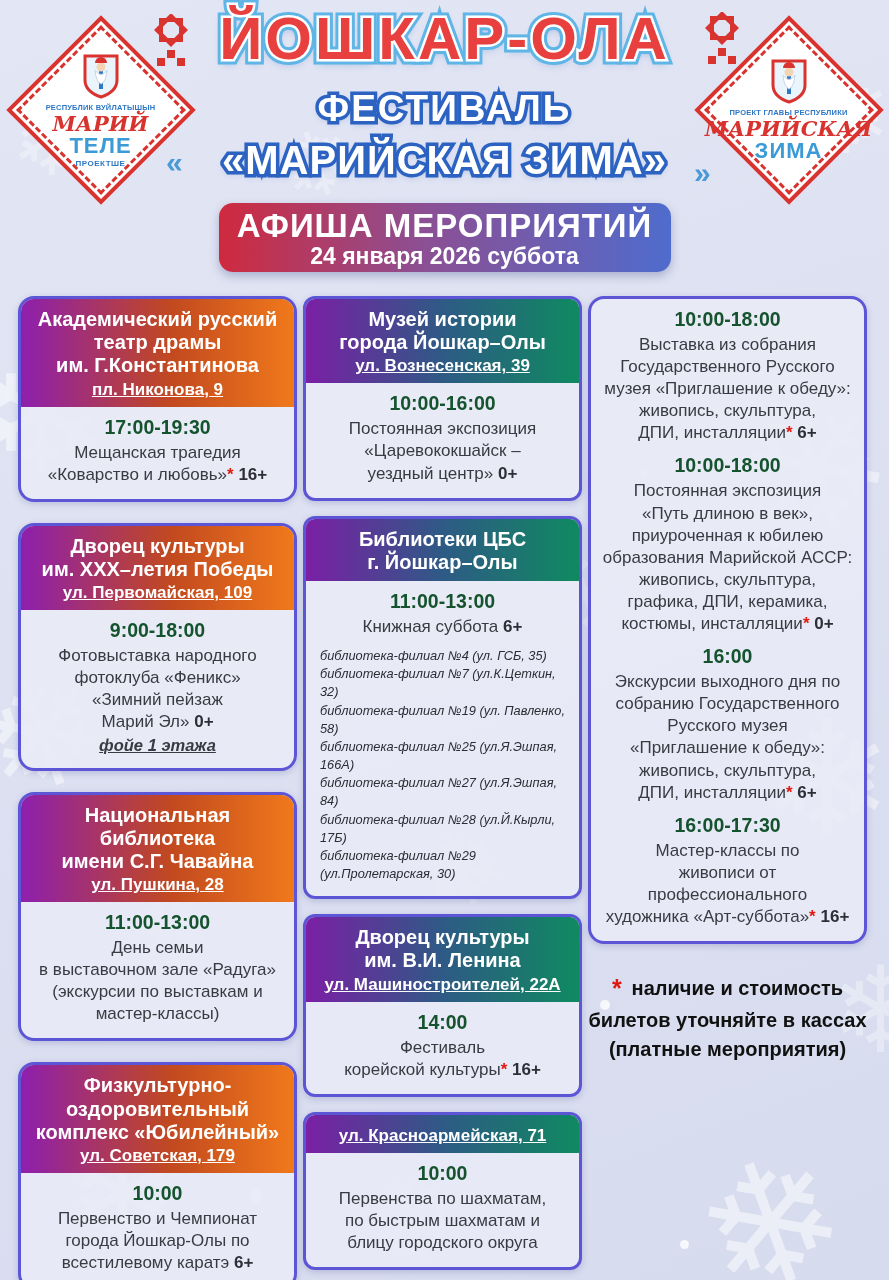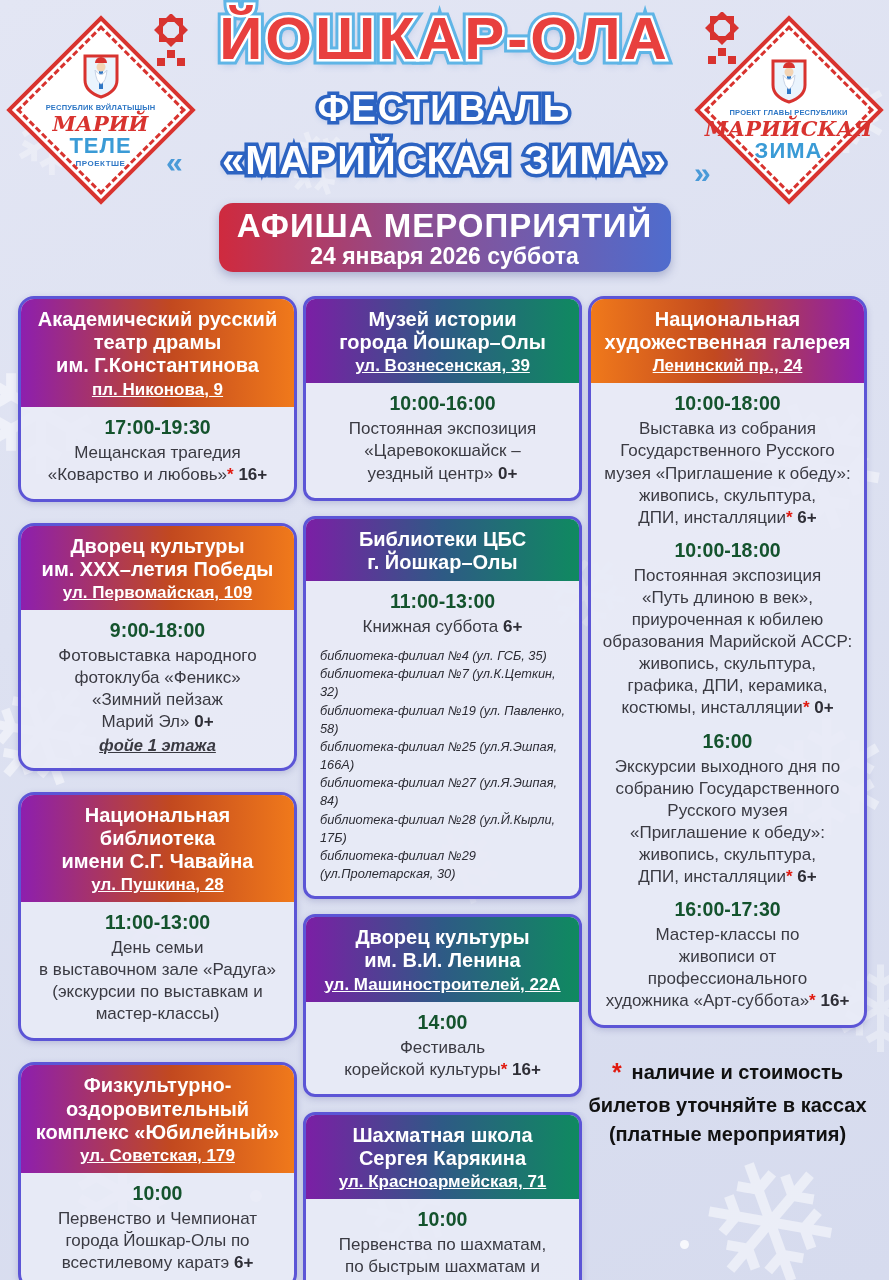--- a/index.html
+++ b/index.html
@@ -322,46 +322,35 @@
             <div class="event">
               <div class="time">14:00</div>
               <div class="line">Фестиваль</div>
               <div class="line">корейской культуры<span class="star">*</span> <b class="age">16+</b></div>
             </div>
           </div>
   </section>
 
   <section class="card">
     <header class="card-head head-middle">
-      <div class="venue">
-              <div>Шахматная школа</div>
-              <div>Сергея Карякина</div>
-            </div>
       <span class="addr">ул. Красноармейская, 71</span>
     </header>
     <div class="card-body">
             <div class="event">
               <div class="time">10:00</div>
               <div class="line">Первенства по шахматам,</div>
               <div class="line">по быстрым шахматам и</div>
               <div class="line">блицу городского округа</div>
             </div>
           </div>
   </section>
 </div>
     <div class="col col-right" id="col-right">
 
   <section class="card">
-    <header class="card-head head-right">
-      <div class="venue">
-              <div>Национальная</div>
-              <div>художественная галерея</div>
-            </div>
-      <span class="addr">Ленинский пр., 24</span>
-    </header>
     <div class="card-body">
             <div class="event">
               <div class="time">10:00-18:00</div>
               <div class="line">Выставка из собрания</div>
               <div class="line">Государственного Русского</div>
               <div class="line">музея «Приглашение к обеду»:</div>
               <div class="line">живопись, скульптура,</div>
               <div class="line">ДПИ, инсталляции<span class="star">*</span> <b class="age">6+</b></div>
             </div>
             <div class="event">

